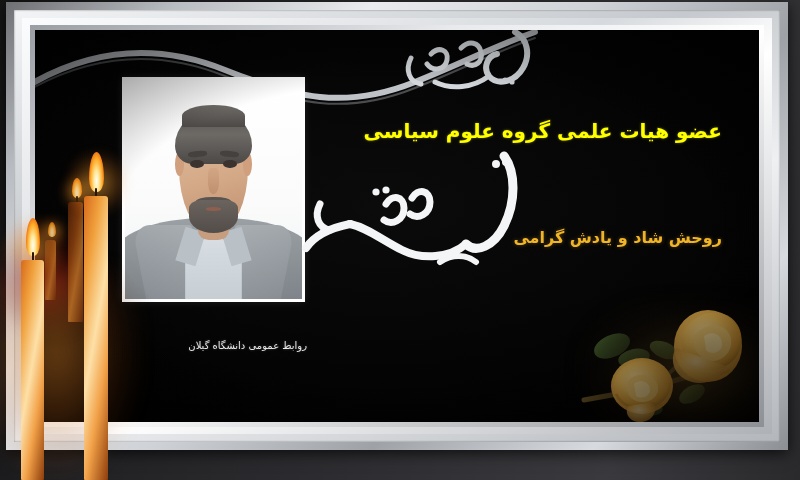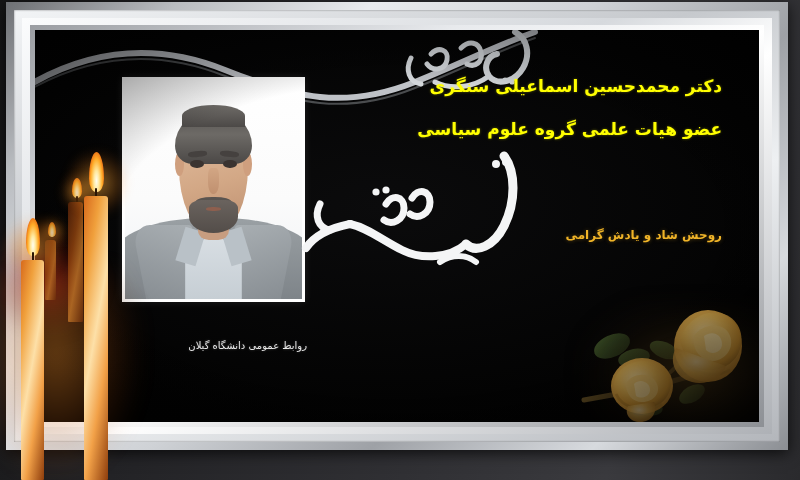--- a/index.html
+++ b/index.html
@@ -91,23 +91,23 @@
   .ph-mouth{position:absolute;left:45.5%;top:58.2%;width:9%;height:1.8%;
     background:#8e5f4e;border-radius:40%;}
 
   
   .bigcalig{position:absolute;left:255px;top:120px;width:250px;height:120px;pointer-events:none;}
 
   
   .txt{position:absolute;text-align:right;direction:rtl;white-space:nowrap;}
   .name-1{right:78px;top:76px;color:#ffff00;font-size:17px;font-weight:bold;
     text-shadow:0 0 3px rgba(255,255,0,.35);}
-  .name-2{right:78px;top:119px;color:#ffff00;font-size:17px;font-weight:bold;
+  .name-2{right:78px;top:119px;color:#ffff00;font-size:20px;font-weight:bold;
     text-shadow:0 0 3px rgba(255,255,0,.35);}
-  .tribute{right:78px;top:228px;color:#f0b428;font-size:12px;font-weight:bold;
+  .tribute{right:78px;top:228px;color:#f0b428;font-size:16px;font-weight:bold;
     text-shadow:0 0 4px rgba(240,180,40,.35);}
   .signature{right:493px;top:340px;color:#e8e8e8;font-size:10px;
     text-shadow:0 0 3px rgba(255,255,255,.25);}
 
   
   .candles{position:absolute;left:0;top:198px;width:128px;height:282px;}
   .glow-red{position:absolute;left:-14px;top:30px;width:120px;height:110px;
     background:radial-gradient(ellipse at center,rgba(190,35,25,.55),rgba(120,18,12,.22) 45%,transparent 72%);
     filter:blur(7px);}
   .glow-warm{position:absolute;left:-10px;top:70px;width:150px;height:210px;
@@ -260,21 +260,20 @@
           <path d="M 54 82 C 60 76, 70 80, 70 88 C 70 94, 62 98, 56 94" fill="#ffe6a5" opacity="0.92"></path>
           <path d="M 36 92 C 42 106, 64 112, 82 102" fill="none" stroke="#b07f2a" stroke-width="3" opacity="0.55"></path>
           <path d="M 74 100 C 78 110, 72 120, 60 120 C 50 120, 44 112, 48 104" fill="url(#petalB)" opacity="0.8"></path>
         </g>
       </svg>
     </div>
 
     <div class="corner-shade"></div>
   </div>
 
-  <div class="txt name-1">دکتر محمدحسین اسماعیلی سنگری</div>
   <div class="txt name-2">عضو هیات علمی گروه علوم سیاسی</div>
   <div class="txt tribute">روحش شاد و یادش گرامی</div>
   <div class="txt signature">روابط عمومی دانشگاه گیلان</div>
 
   <div class="candles">
     <div class="glow-red"></div>
     <div class="glow-warm"></div>
 
     <div class="flame-halo" style="left:40px;top:18px;width:26px;height:30px;"></div>
     <div class="flame" style="left:48px;top:24px;width:8px;height:15px;opacity:.75;"></div>

